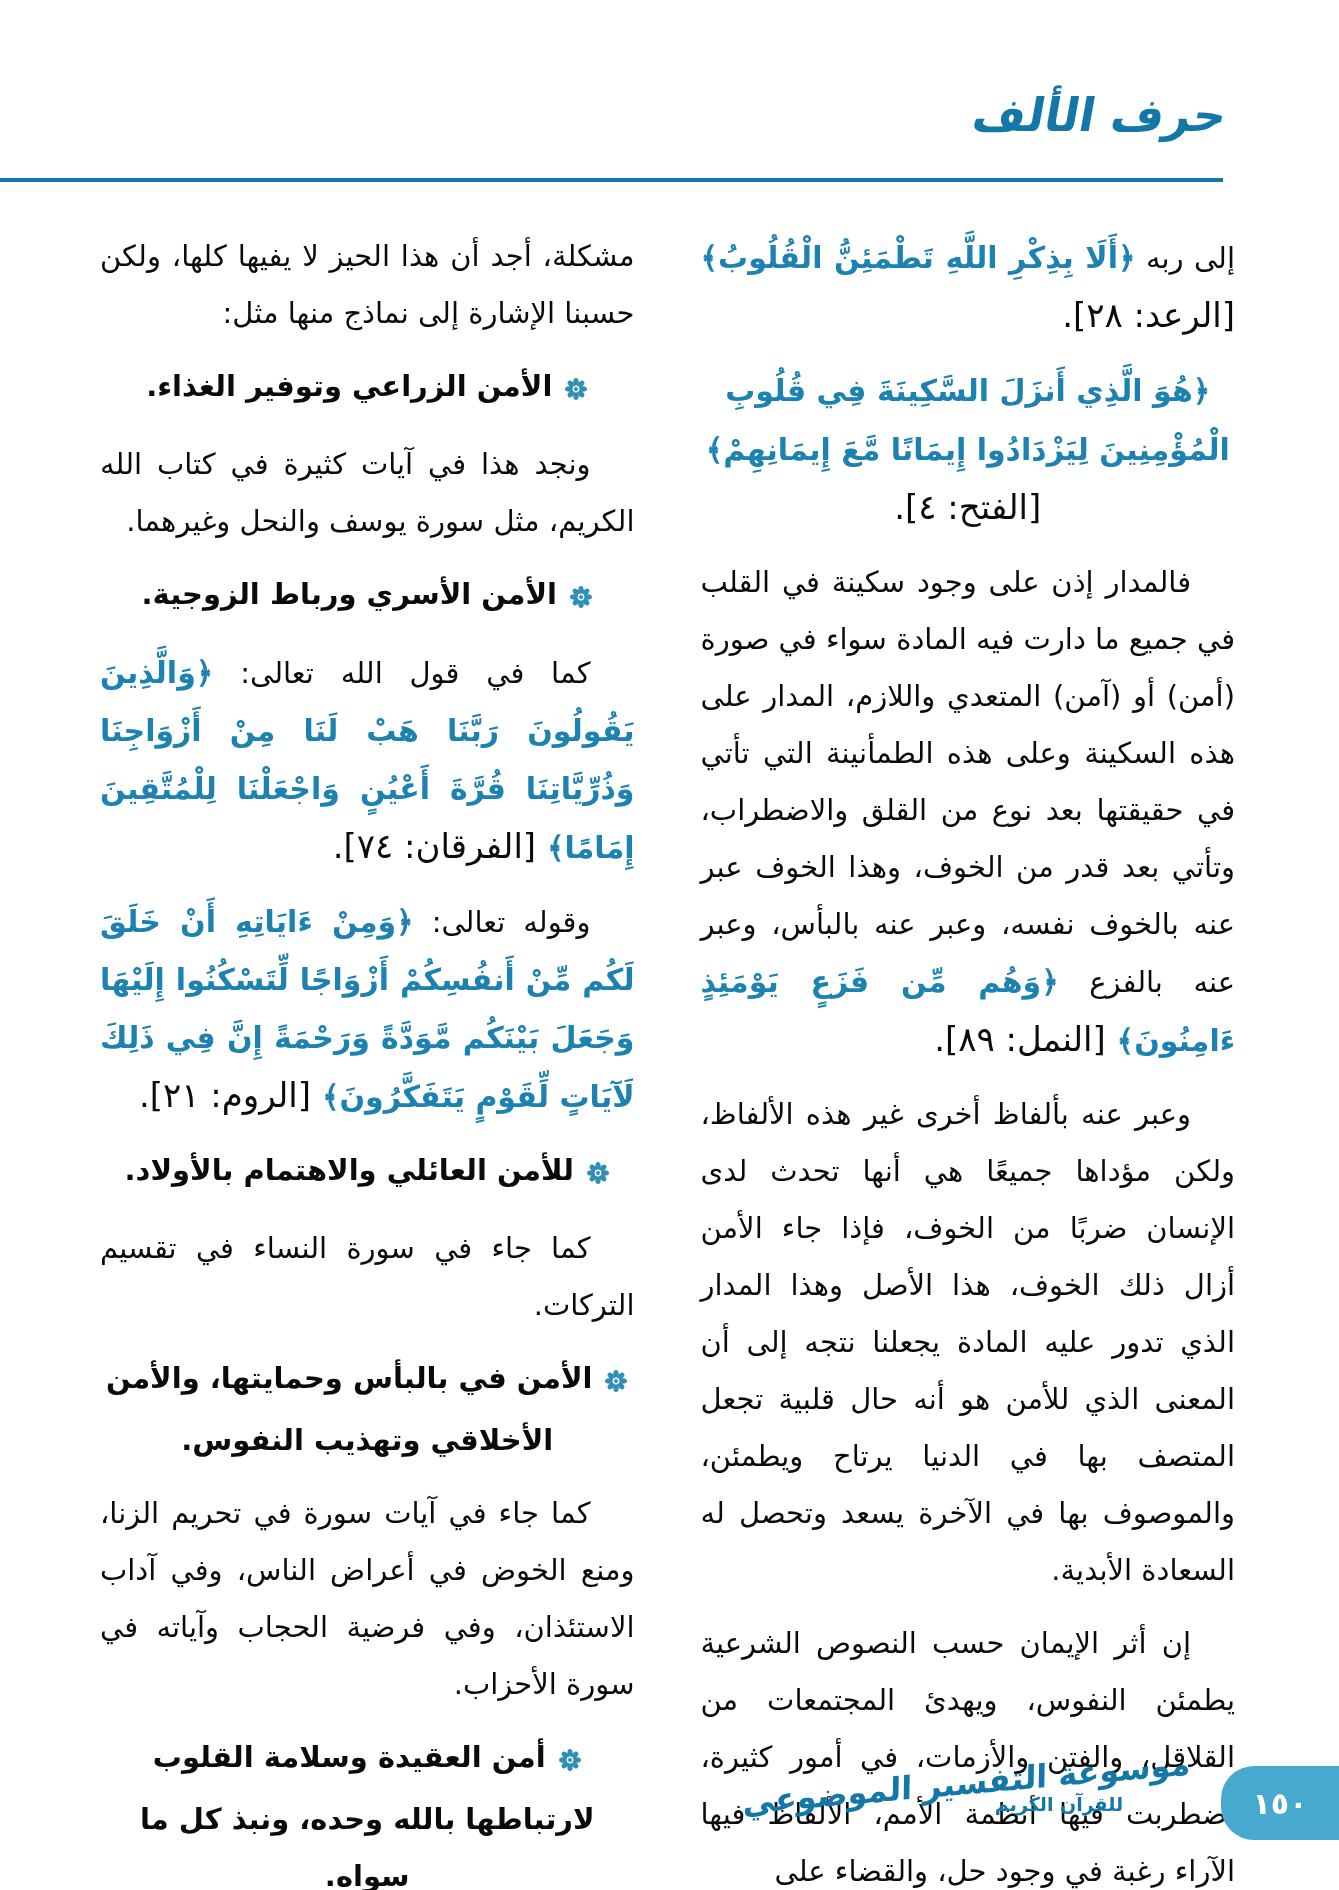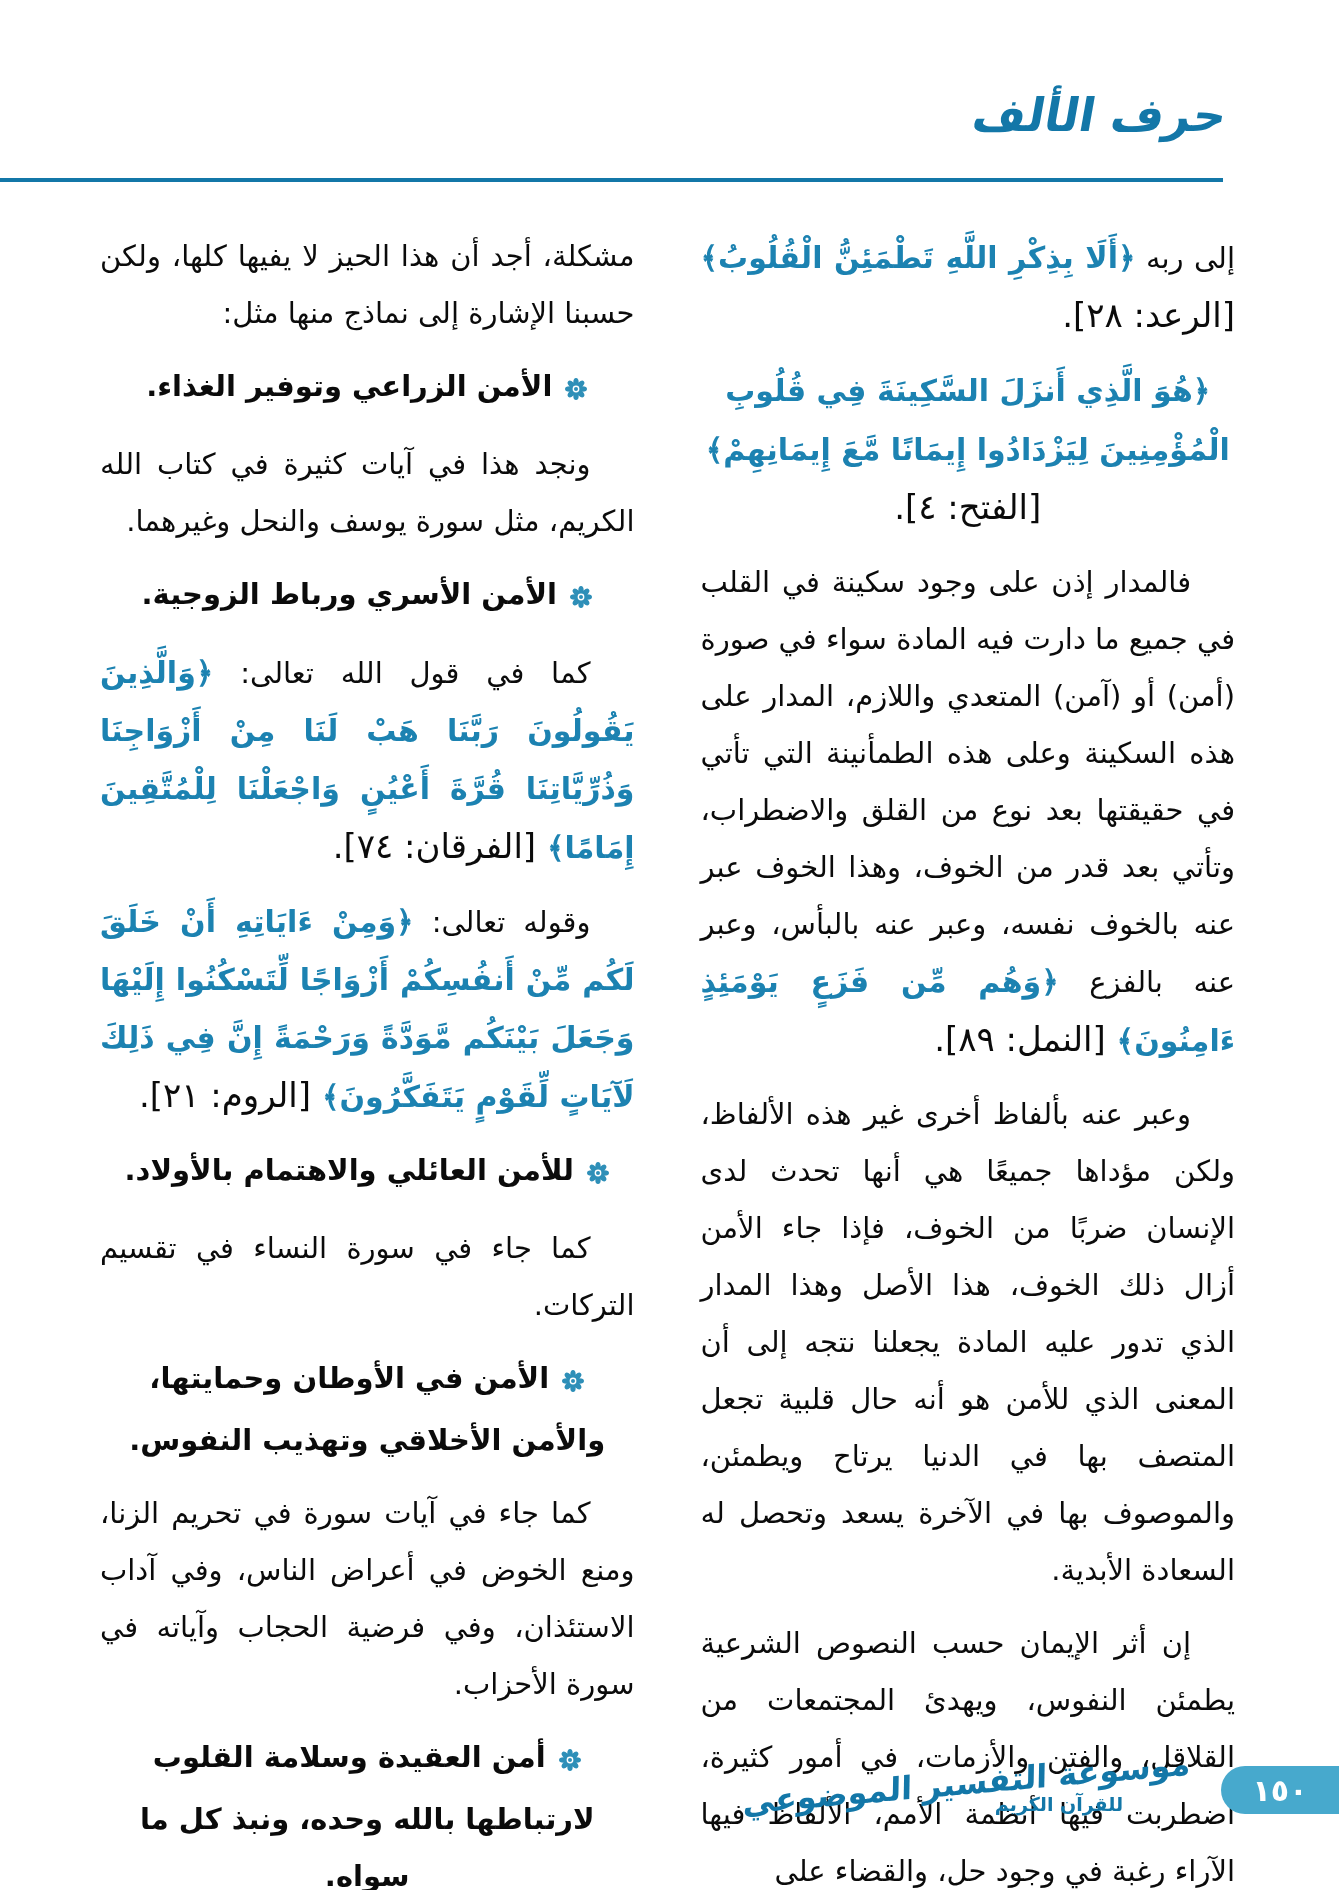--- a/index.html
+++ b/index.html
@@ -91,21 +91,21 @@
     white-space:nowrap;
   }
   .logo-sub{
     font-size:19px;
     font-weight:bold;
     margin-top:1px;
   }
   .page-badge{
     position:absolute;
     top:1766px;right:0;
-    width:118px;height:48px;
+    width:118px;height:74px;
     background:var(--badge);
     border-radius:33px 0 0 33px;
     display:flex;align-items:center;justify-content:center;
     color:#ffffff;
     font-size:30px;
     font-weight:bold;
   }
 </style>
 </head>
 <body>
@@ -178,21 +178,21 @@
                 <ellipse cx="12" cy="5.6" rx="2.7" ry="4.6" transform="rotate(45 12 12)"></ellipse>
                 <ellipse cx="12" cy="5.6" rx="2.7" ry="4.6" transform="rotate(90 12 12)"></ellipse>
                 <ellipse cx="12" cy="5.6" rx="2.7" ry="4.6" transform="rotate(135 12 12)"></ellipse>
                 <ellipse cx="12" cy="5.6" rx="2.7" ry="4.6" transform="rotate(180 12 12)"></ellipse>
                 <ellipse cx="12" cy="5.6" rx="2.7" ry="4.6" transform="rotate(225 12 12)"></ellipse>
                 <ellipse cx="12" cy="5.6" rx="2.7" ry="4.6" transform="rotate(270 12 12)"></ellipse>
                 <ellipse cx="12" cy="5.6" rx="2.7" ry="4.6" transform="rotate(315 12 12)"></ellipse>
               </g>
               <circle cx="12" cy="12" r="3.4" fill="#ffffff"></circle>
               <circle cx="12" cy="12" r="2" fill="#2E8FB8"></circle>
-            </svg></span><span class="seg-text">الأمن في الأوطان وحمايتها، والأمن الأخلاقي وتهذيب النفوس.</span></p>
+            </svg></span><span class="seg-text">الأمن في بالبأس وحمايتها، والأمن الأخلاقي وتهذيب النفوس.</span></p>
         <p class="para body indent"><span class="seg-text">كما جاء في آيات سورة  في تحريم الزنا، ومنع الخوض في أعراض الناس، وفي آداب الاستئذان، وفي فرضية الحجاب وآياته في سورة الأحزاب.</span></p>
         <p class="para heading"><span class="flower"><svg viewBox="0 0 24 24" width="24" height="24" aria-hidden="true">
               <g fill="#2E8FB8">
                 <ellipse cx="12" cy="5.6" rx="2.7" ry="4.6" transform="rotate(0 12 12)"></ellipse>
                 <ellipse cx="12" cy="5.6" rx="2.7" ry="4.6" transform="rotate(45 12 12)"></ellipse>
                 <ellipse cx="12" cy="5.6" rx="2.7" ry="4.6" transform="rotate(90 12 12)"></ellipse>
                 <ellipse cx="12" cy="5.6" rx="2.7" ry="4.6" transform="rotate(135 12 12)"></ellipse>
                 <ellipse cx="12" cy="5.6" rx="2.7" ry="4.6" transform="rotate(180 12 12)"></ellipse>
                 <ellipse cx="12" cy="5.6" rx="2.7" ry="4.6" transform="rotate(225 12 12)"></ellipse>
                 <ellipse cx="12" cy="5.6" rx="2.7" ry="4.6" transform="rotate(270 12 12)"></ellipse>

